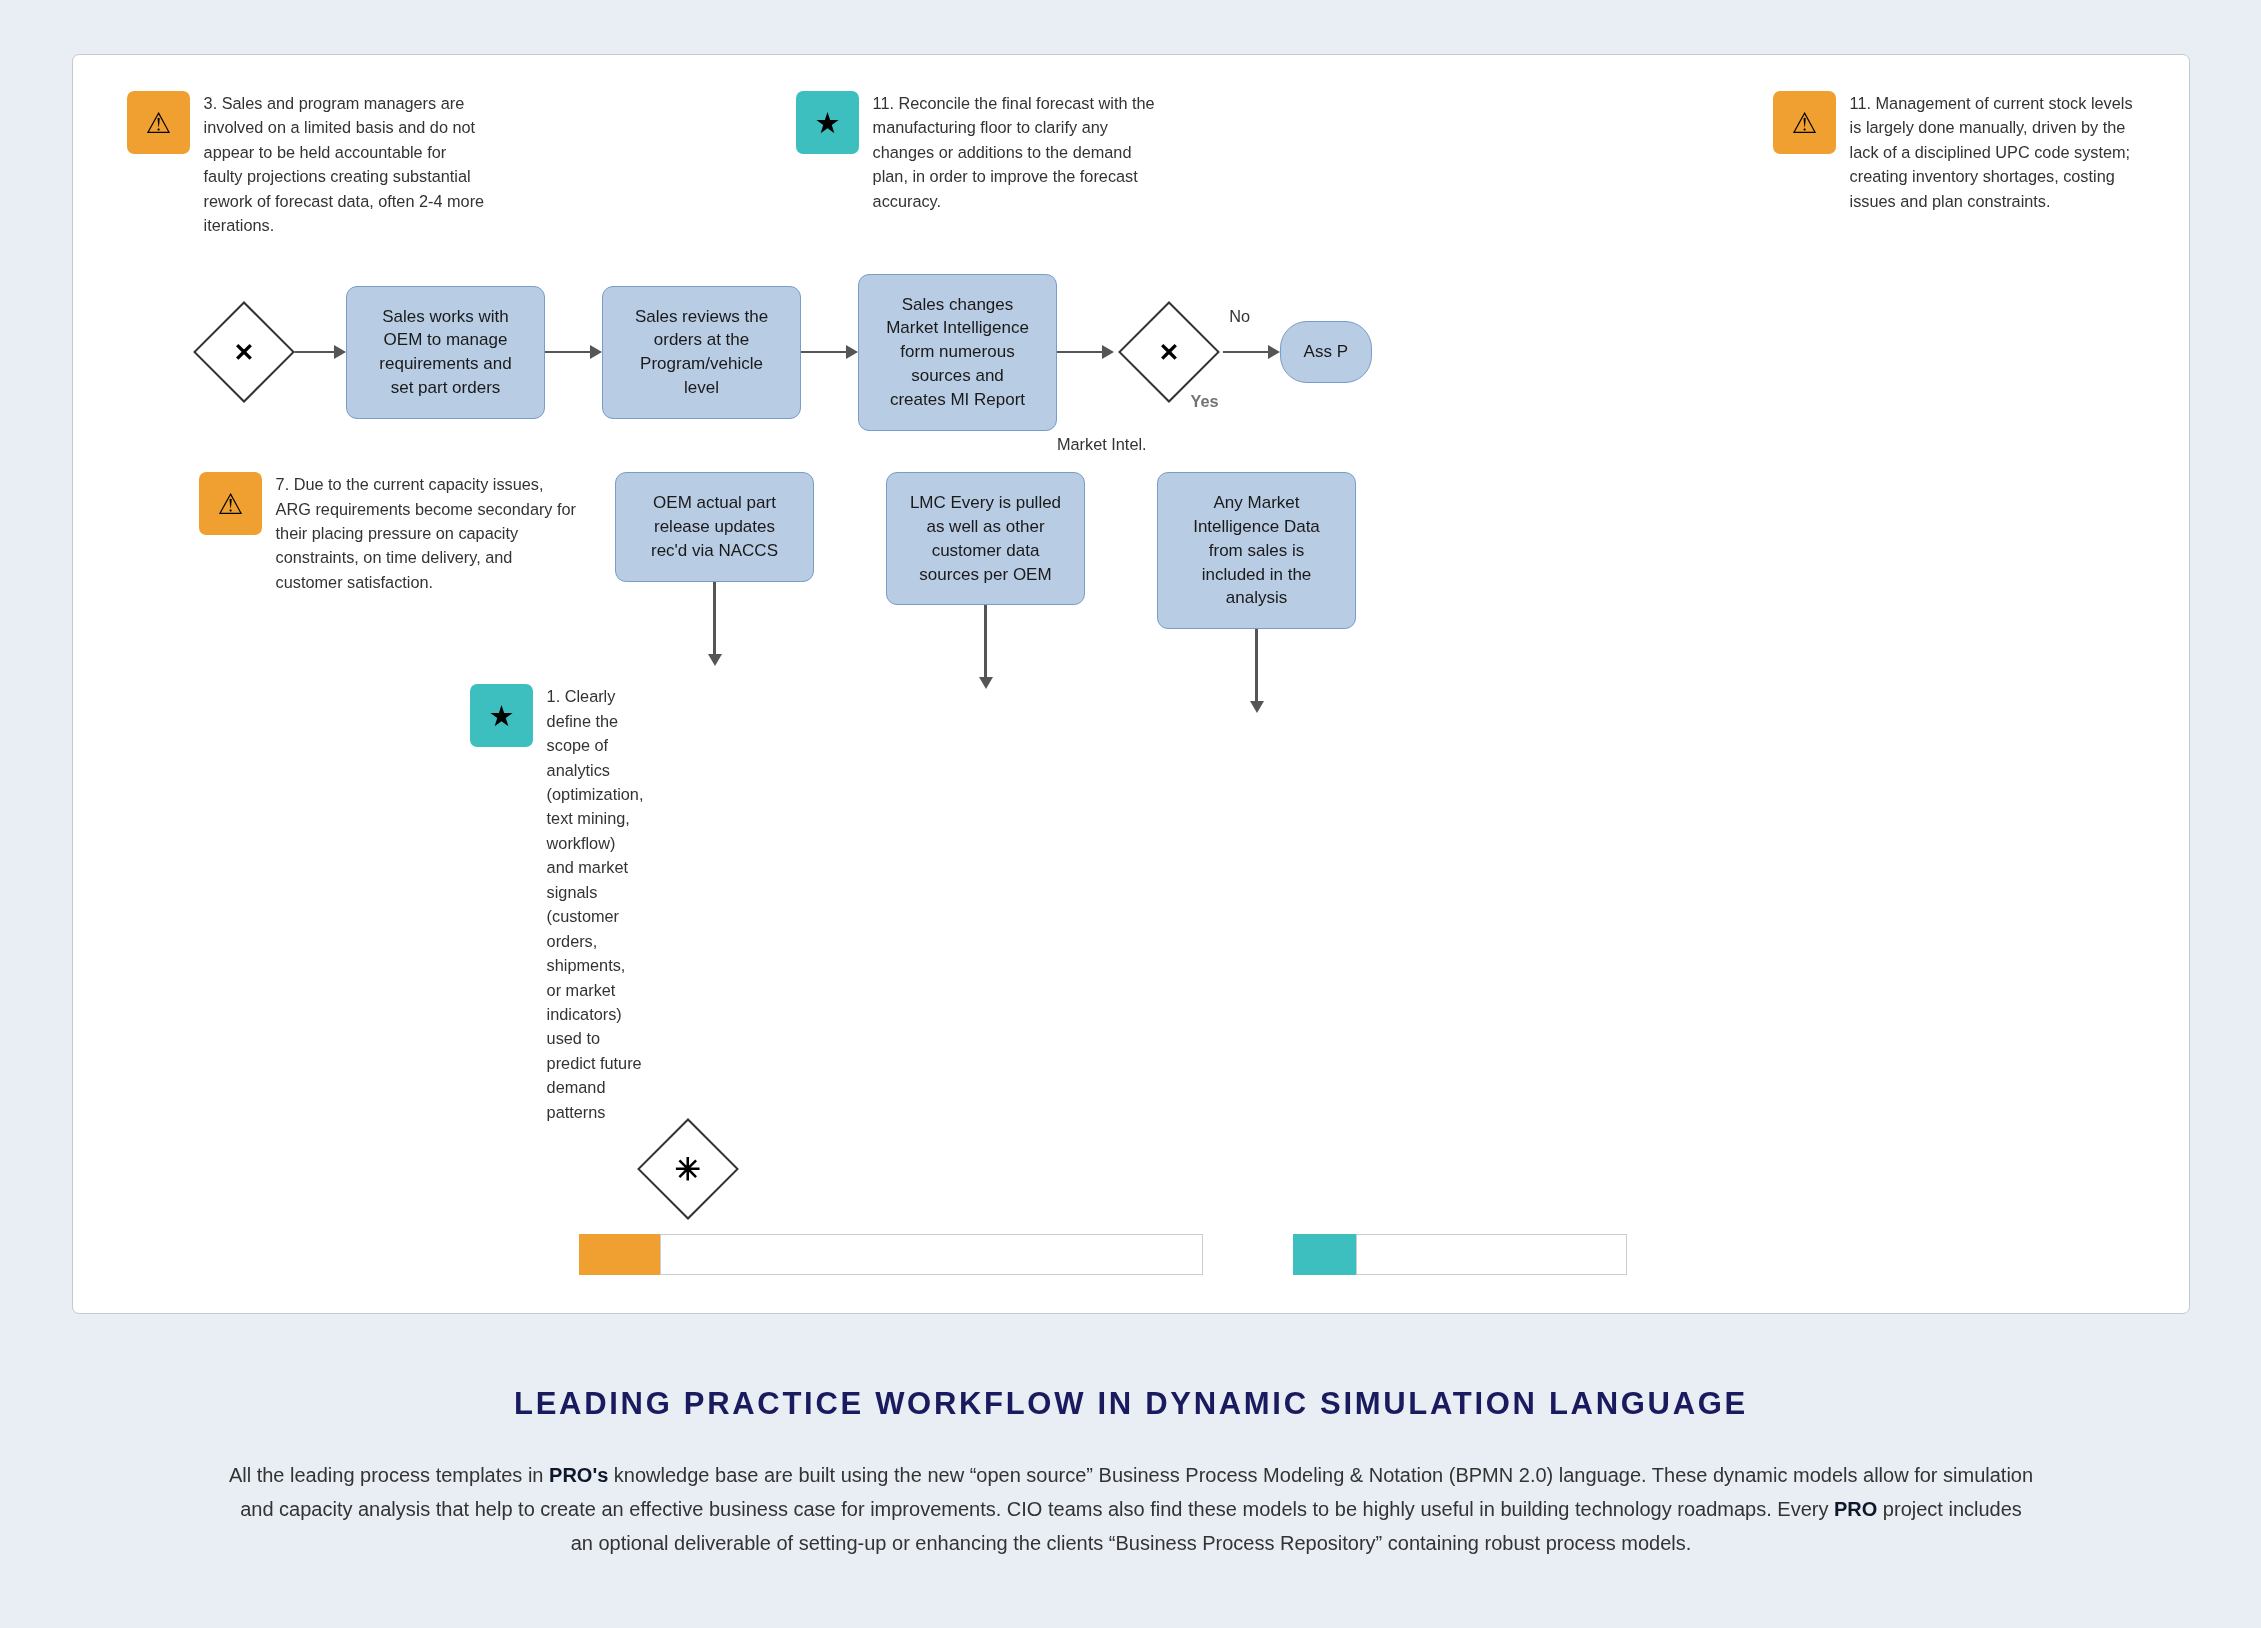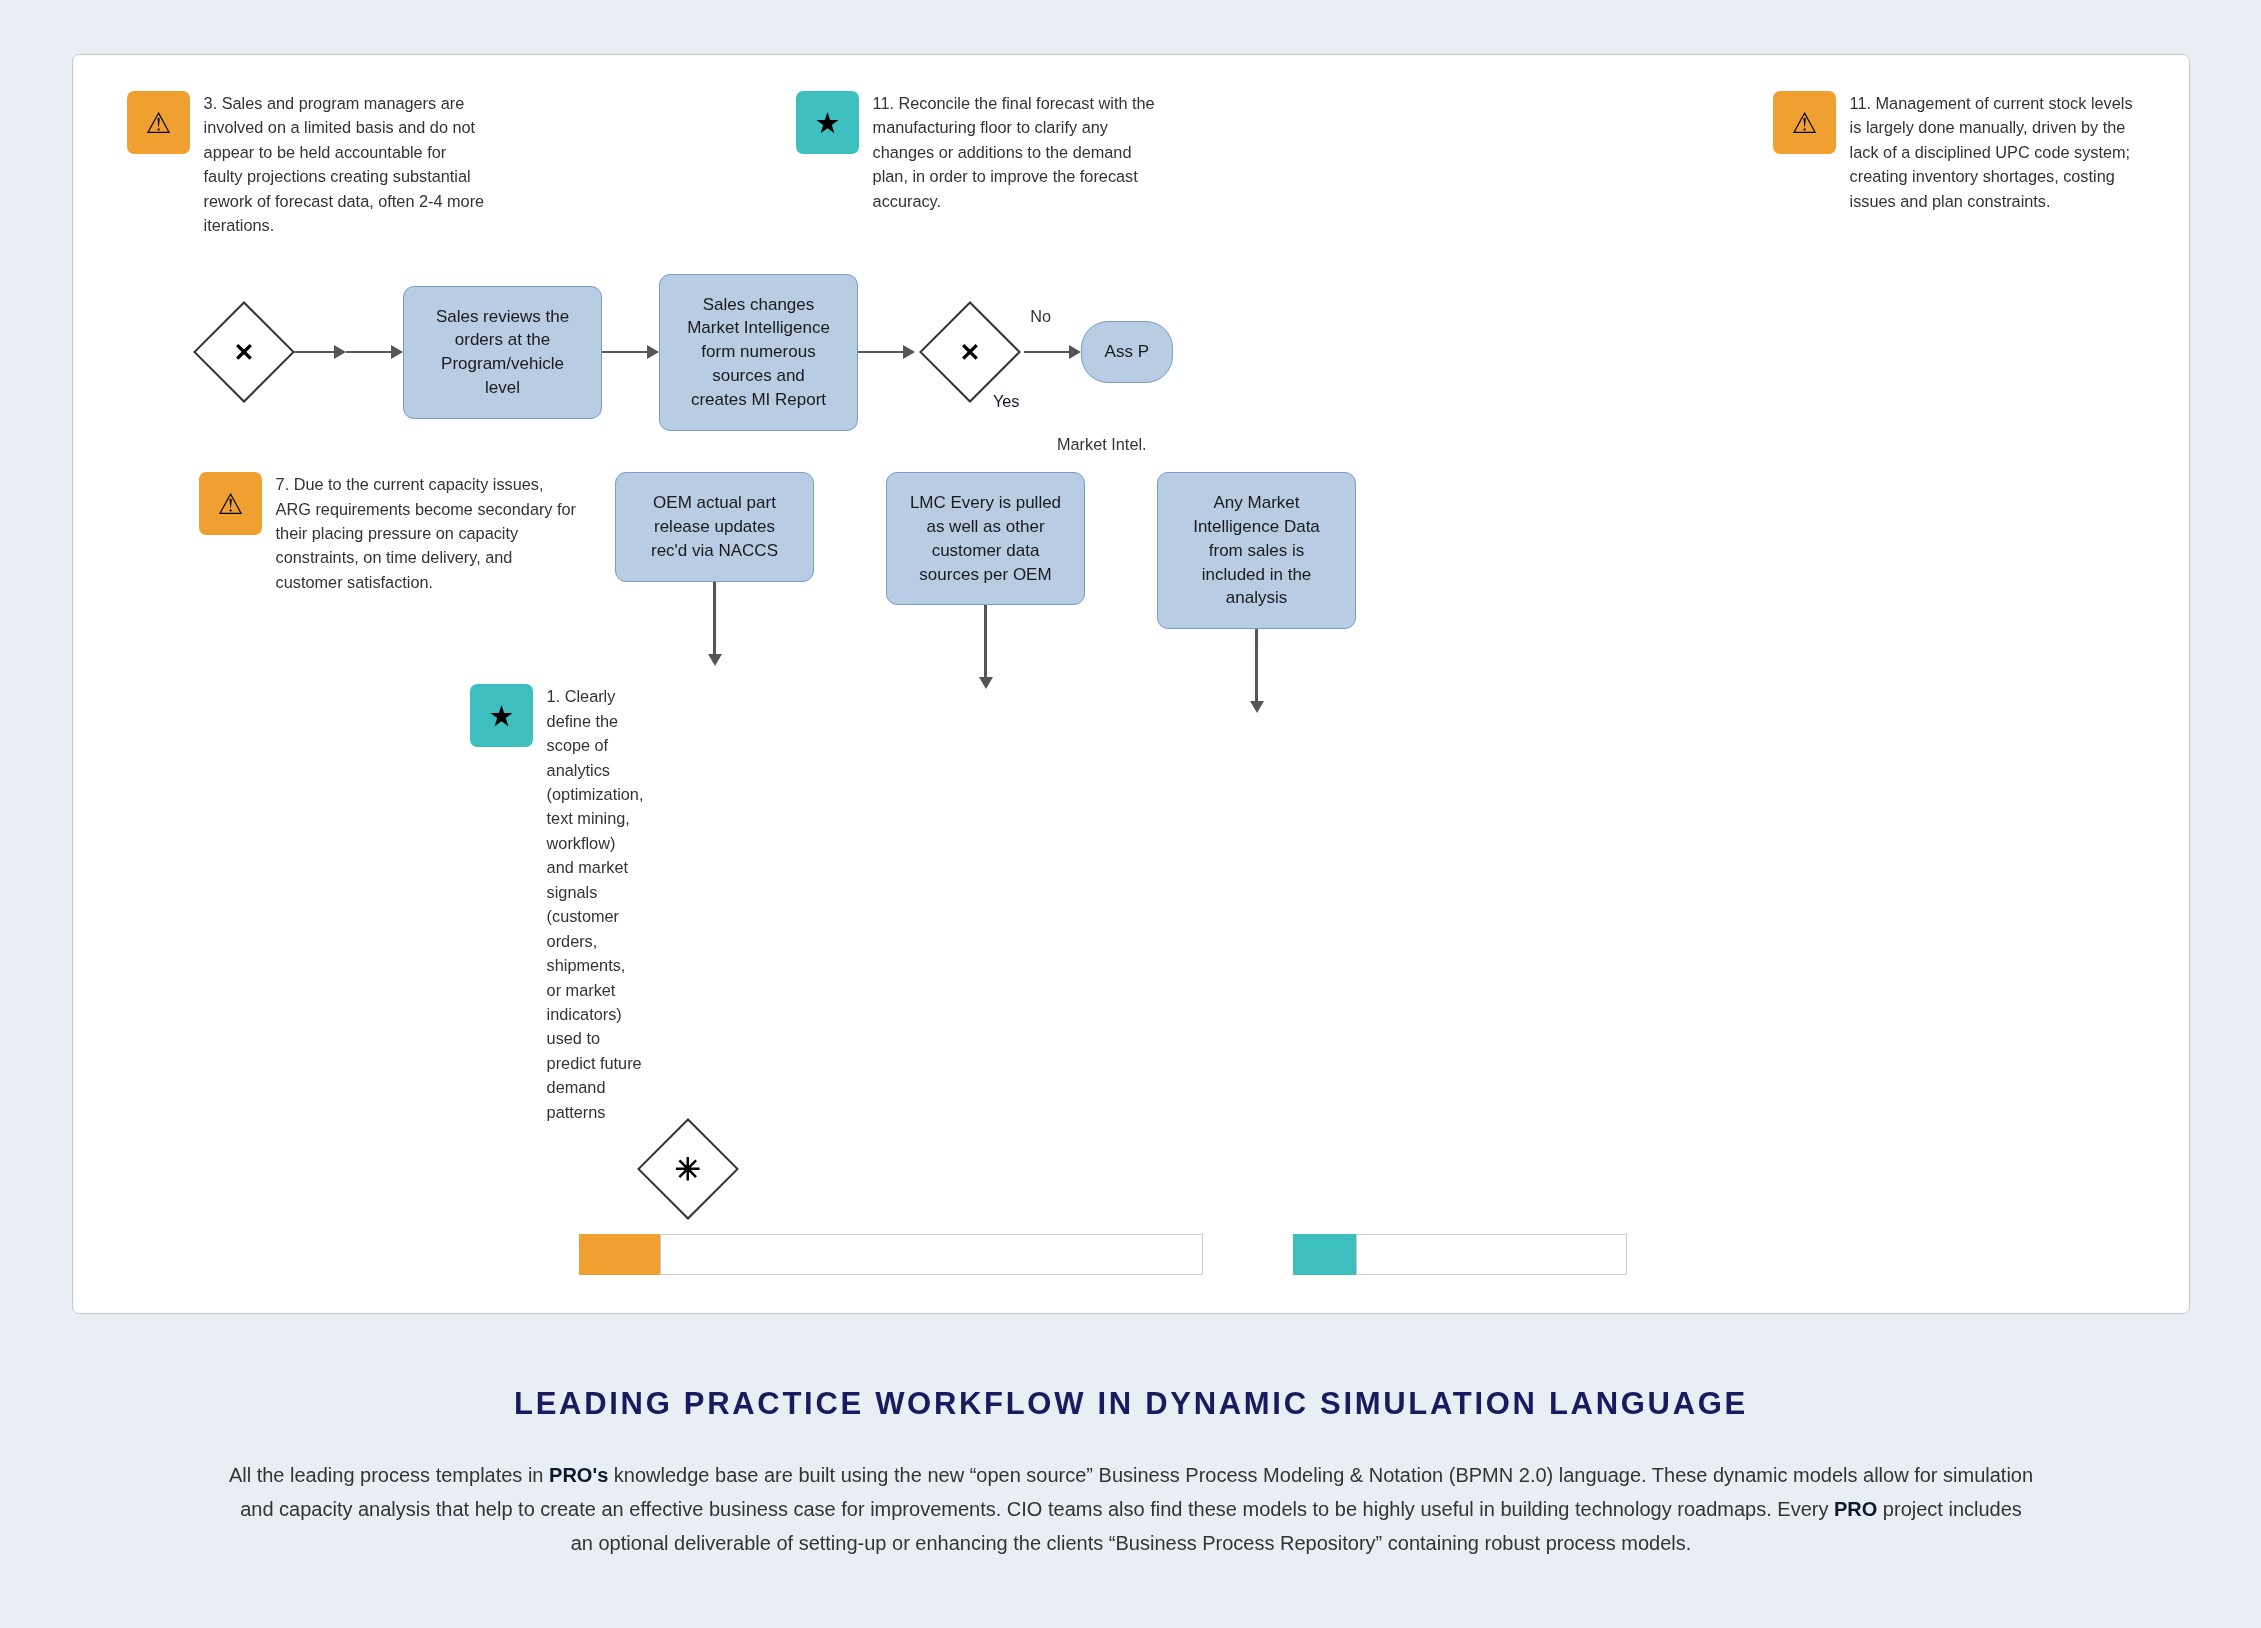--- a/index.html
+++ b/index.html
@@ -281,20 +281,21 @@
         <div class="gateway">
           <div class="gateway-inner">✕</div>
         </div>
       </div>
 
       <div class="arrow">
         <div class="arrow-line" style="width:45px;"></div>
         <div class="arrow-head"></div>
       </div>
 
+      <div class="process-node" style="min-width:181px;">Sales works with OEM to manage requirements and set part orders</div>
 
       <div class="arrow">
         <div class="arrow-line" style="width:45px;"></div>
         <div class="arrow-head"></div>
       </div>
 
       <div class="process-node" style="min-width:181px;">Sales reviews the orders at the Program/vehicle level</div>
 
       <div class="arrow">
         <div class="arrow-line" style="width:45px;"></div>
@@ -308,21 +309,21 @@
         <div class="arrow-head"></div>
       </div>
 
       <div style="position:relative; display:flex; align-items:center; justify-content:center; width:109px; height:109px; min-width:109px;">
         <div class="gateway">
           <div class="gateway-inner">✕</div>
         </div>
 
         <div style="position:absolute; top:9px; right:-27px; font-size:16.3px; color:#333;">No</div>
 
-        <div style="position:absolute; bottom:-4.5px; right:4.5px; font-size:16.3px; color:#0f172a;">Yes</div>
+        <div style="position:absolute; bottom:-4.5px; right:4.5px; font-size:16.3px; color:#737373;font-weight:bold;">Yes</div>
       </div>
 
       <div class="arrow">
         <div class="arrow-line" style="width:45px;"></div>
         <div class="arrow-head"></div>
       </div>
 
       <div class="process-node" style="min-width:90px; max-width:118px; overflow:hidden;border-radius:27px;">
         <span>Ass P</span>
       </div>

